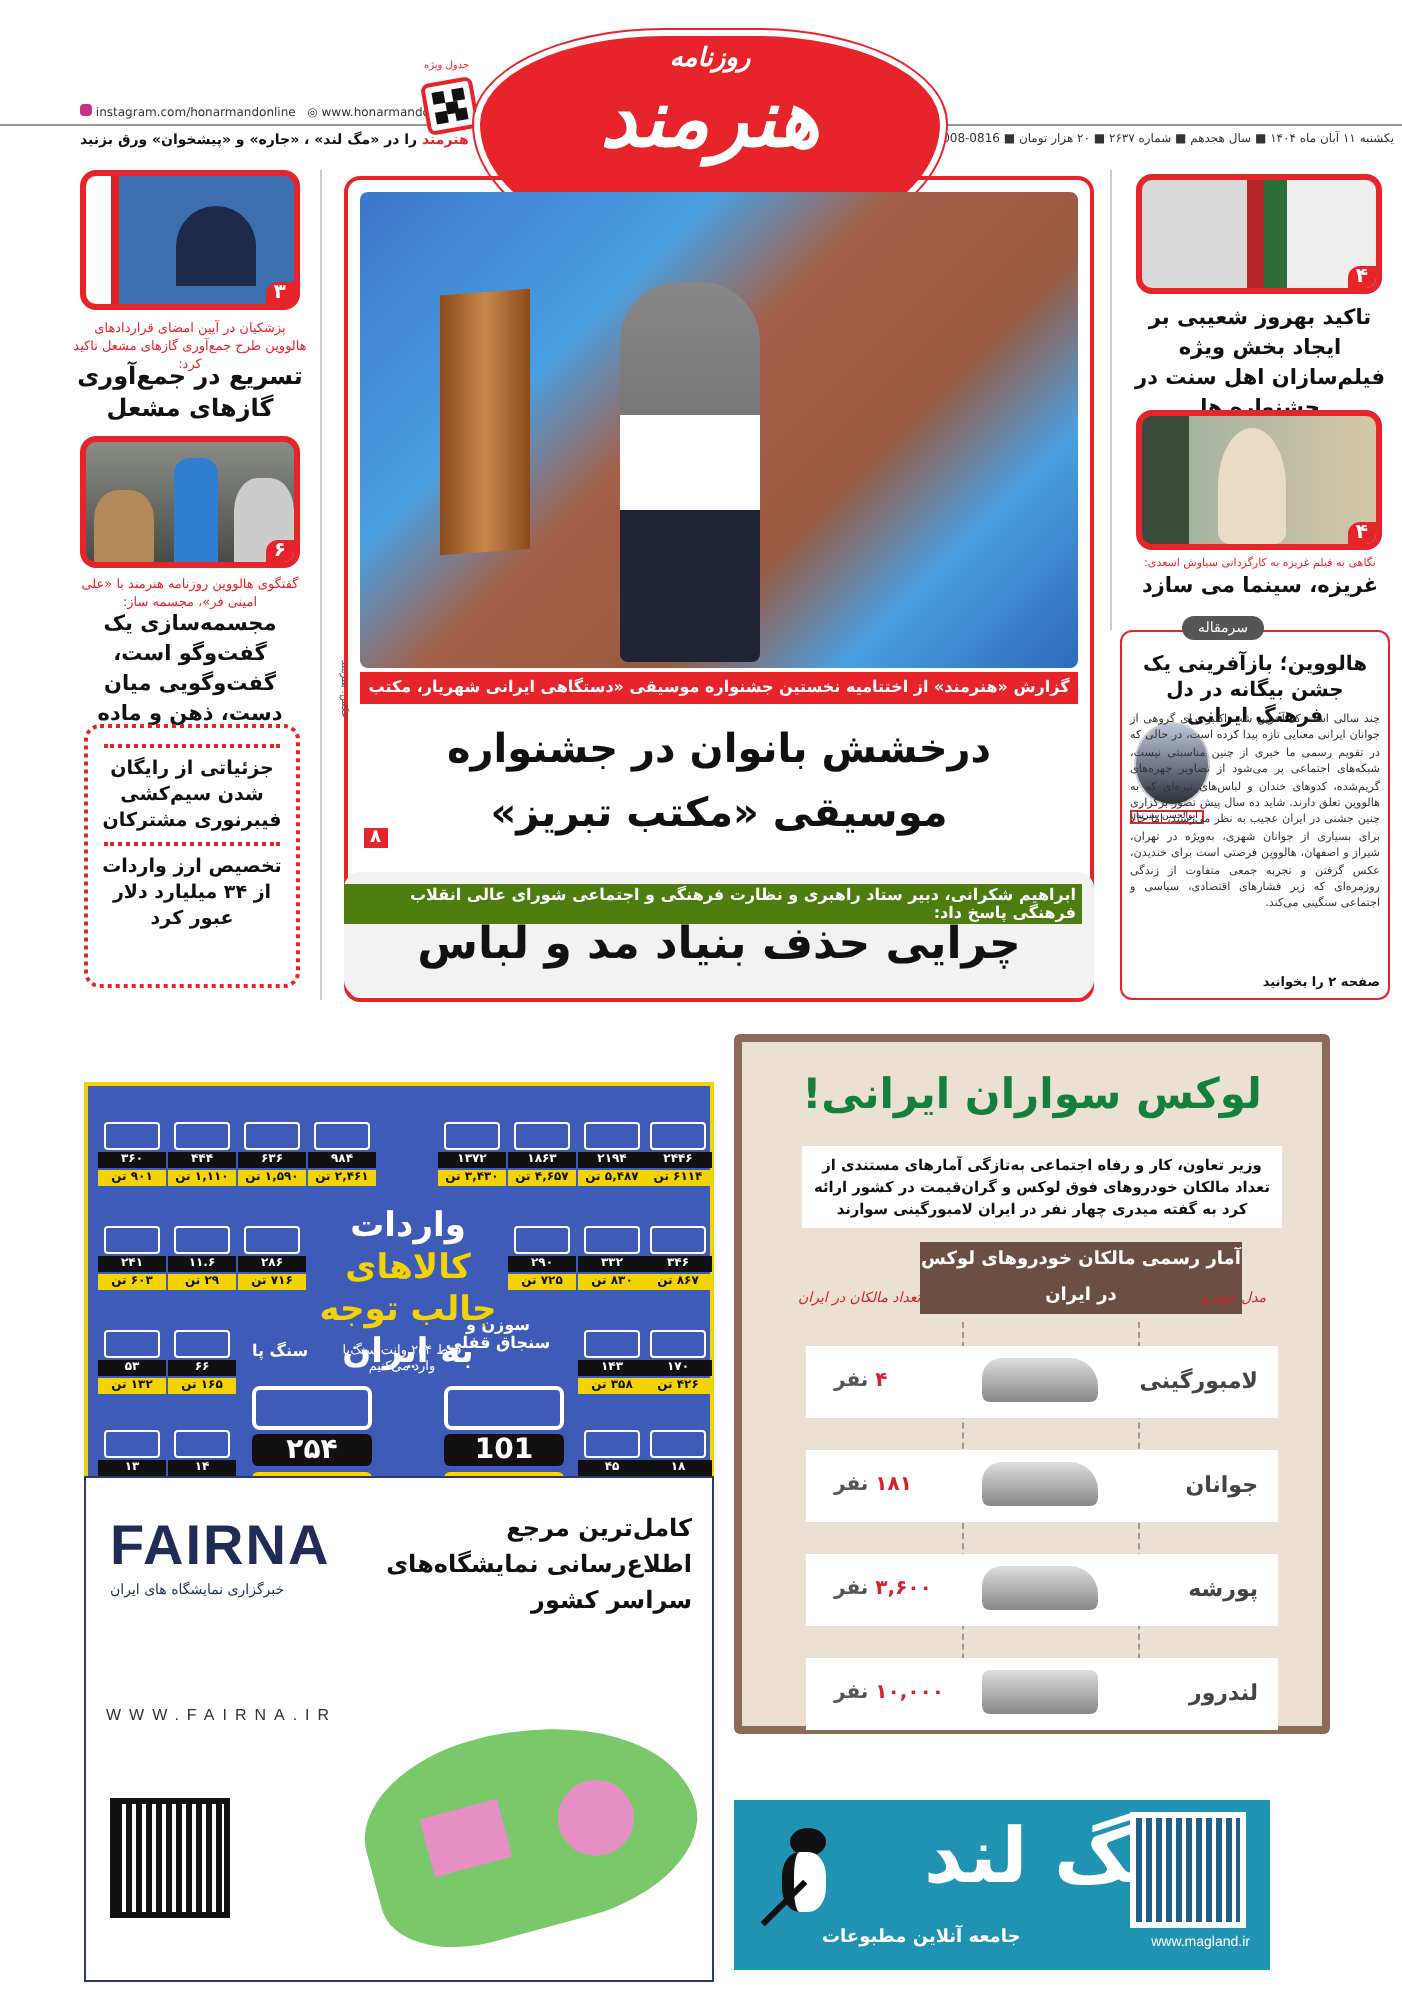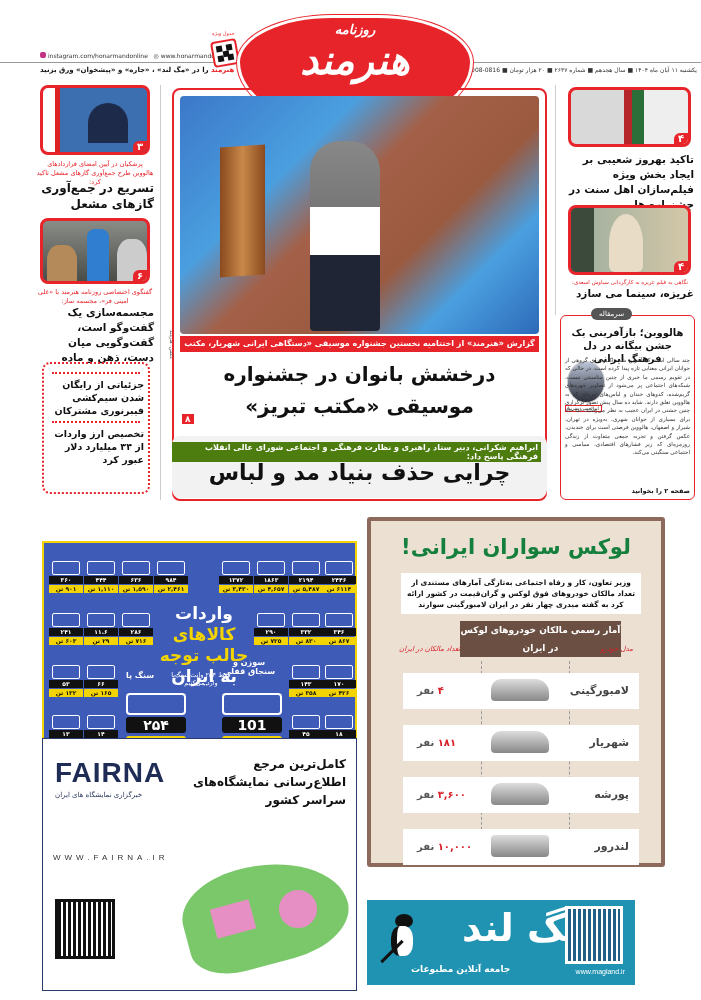--- a/index.html
+++ b/index.html
@@ -12,21 +12,21 @@
   .mast-bg{position:absolute;inset:0;background:#e8242b;border-radius:40% 40% 50% 50%/40% 40% 60% 60%;box-shadow:0 0 0 3px #fff,0 0 0 4px #e8242b;}
   .mast-title{position:absolute;left:0;right:0;top:18px;text-align:center;font-family:"DejaVu Serif",serif;font-weight:bold;font-size:40px;color:#fff;font-style:italic;}
   .mast-pre{position:absolute;left:0;right:0;top:4px;text-align:center;color:#fff;font-size:13px;font-weight:bold;font-style:italic;}
   .mast-slogan{position:absolute;left:0;right:0;top:80px;text-align:center;color:#fff;font-size:7px;font-style:italic;}
   .puzzle{position:absolute;left:212px;top:40px;width:26px;height:26px;border:2px solid #e8242b;border-radius:4px;background:#fff;transform:rotate(-10deg);}
   .puzzle i{position:absolute;width:6px;height:6px;background:#111;}
   
   .photo{position:absolute;border:3px solid #e8242b;border-radius:8px;overflow:hidden;}
   .badge{position:absolute;right:0;bottom:0;background:#e8242b;color:#fff;font-weight:bold;font-size:10px;padding:0 4px;border-top-left-radius:6px;}
   .kicker{color:#e8242b;font-size:6.5px;text-align:center;line-height:1.35;}
-  .hl{font-weight:bold;text-align:right;color:#111;}
+  .hl{font-weight:bold;text-align:center;color:#111;}
   .dotted-box{position:absolute;border:2px dotted #e8242b;border-radius:8px;}
   .sep-dots{height:0;border-top:2px dotted #e8242b;margin:4px 4px;}
   
   .feature{position:absolute;left:172px;top:88px;width:375px;height:413px;border:2px solid #e8242b;border-radius:8px;}
   .feat-img{position:absolute;left:6px;top:6px;right:6px;height:238px;border-radius:4px;overflow:hidden;
     background:linear-gradient(135deg,#3c78c8 0%,#4a9fe0 30%,#a46048 45%,#9a5a40 65%,#4a9fe0 80%,#2d6ab8 100%);}
   .feat-cap{position:absolute;left:6px;right:6px;top:246px;height:16px;background:#e8242b;color:#fff;font-size:8px;font-weight:bold;text-align:center;line-height:16px;}
   .feat-h{position:absolute;left:6px;right:6px;top:268px;font-size:20px;line-height:32px;font-weight:bold;text-align:center;}
   .feat-num{position:absolute;left:8px;top:324px;background:#e8242b;color:#fff;font-size:9px;font-weight:bold;padding:0 3px;}
   .sub-story{position:absolute;left:172px;top:436px;width:375px;height:62px;background:#f2f2f2;border-radius:8px;}
@@ -113,21 +113,21 @@
 </div>
 <div class="abs kicker" style="left:36px;top:160px;width:118px;">پزشکیان در آیین امضای قراردادهای هالووین طرح جمع‌آوری گازهای مشعل تاکید کرد:</div>
 <div class="abs hl" style="left:36px;top:180px;width:118px;font-size:12px;line-height:16px;">تسریع در جمع‌آوری گازهای مشعل</div>
 
 <div class="photo" style="left:40px;top:218px;width:110px;height:66px;background:linear-gradient(#8a8c86,#4a4c48);">
   <div style="position:absolute;left:44px;top:8px;width:22px;height:52px;background:#2f7ed0;border-radius:8px 8px 0 0;"></div>
   <div style="position:absolute;left:4px;top:24px;width:30px;height:36px;background:#b58a5a;border-radius:40% 40% 0 0;"></div>
   <div style="position:absolute;left:74px;top:18px;width:30px;height:42px;background:#ccc;border-radius:40% 40% 0 0;"></div>
   <span class="badge">۶</span>
 </div>
-<div class="abs kicker" style="left:36px;top:288px;width:118px;">گفتگوی اختصاصی روزنامه هنرمند با «علی امینی فر»، مجسمه ساز:</div>
+<div class="abs kicker" style="left:36px;top:288px;width:118px;">گفتگوی هالووین روزنامه هنرمند با «علی امینی فر»، مجسمه ساز:</div>
 <div class="abs hl" style="left:36px;top:305px;width:118px;font-size:10.5px;line-height:15px;">مجسمه‌سازی یک گفت‌وگو است، گفت‌وگویی میان دست، ذهن و ماده</div>
 
 <div class="dotted-box" style="left:42px;top:362px;width:108px;height:132px;padding:4px;">
   <div class="sep-dots"></div>
   <div class="hl" style="font-size:9.5px;line-height:13px;">جزئیاتی از رایگان شدن سیم‌کشی فیبرنوری مشترکان</div>
   <div class="sep-dots"></div>
   <div class="hl" style="font-size:9.5px;line-height:13px;">تخصیص ارز واردات از ۳۴ میلیارد دلار عبور کرد</div>
 </div>
 
 <div class="feature">
@@ -327,21 +327,21 @@
   <div class="lux-hdr" style="left:28px;">تعداد مالکان در ایران</div>
   <div class="lux-divider" style="left:110px;"></div>
   <div class="lux-divider" style="left:198px;"></div>
 
   <div class="lux-row" style="top:152px;">
     <span class="name">لامبورگینی</span>
     <span class="car"></span>
     <span class="cnt"><b>۴</b> <span>نفر</span></span>
   </div>
   <div class="lux-row" style="top:204px;">
-    <span class="name">شهریار</span>
+    <span class="name">جوانان</span>
     <span class="car"></span>
     <span class="cnt"><b>۱۸۱</b> <span>نفر</span></span>
   </div>
   <div class="lux-row" style="top:256px;">
     <span class="name">پورشه</span>
     <span class="car"></span>
     <span class="cnt"><b>۳,۶۰۰</b> <span>نفر</span></span>
   </div>
   <div class="lux-row" style="top:308px;">
     <span class="name">لندرور</span>

